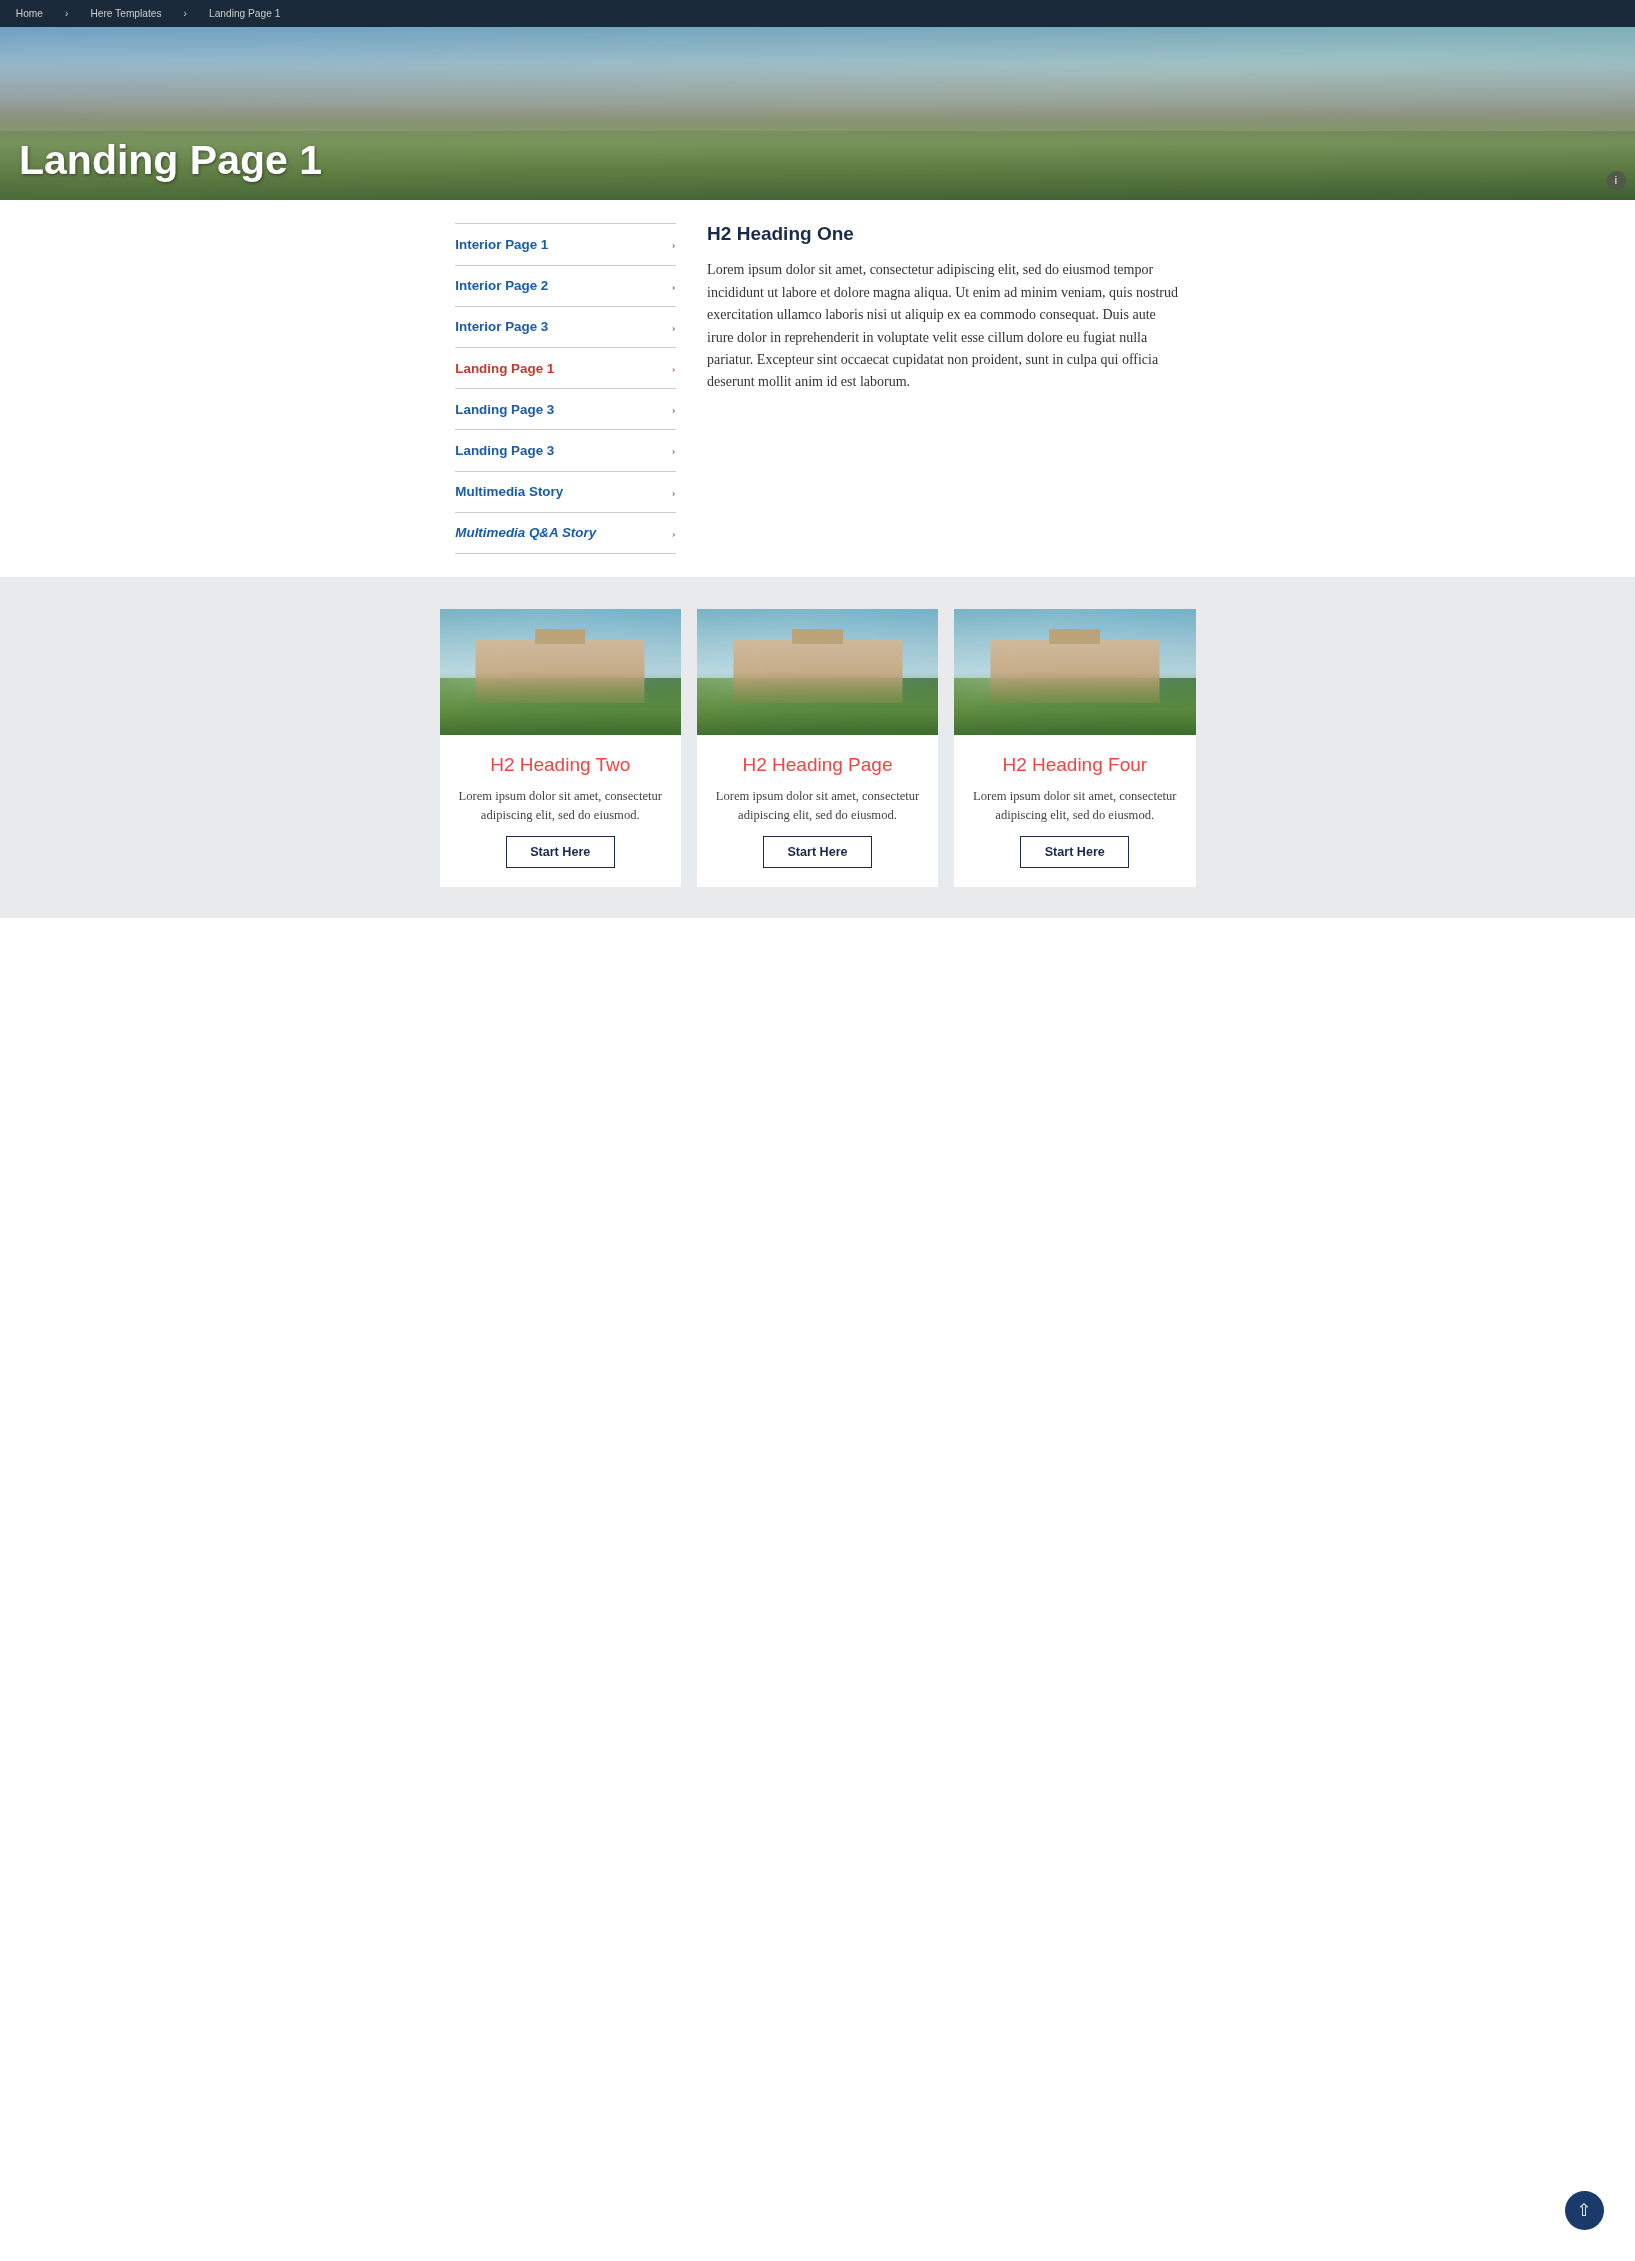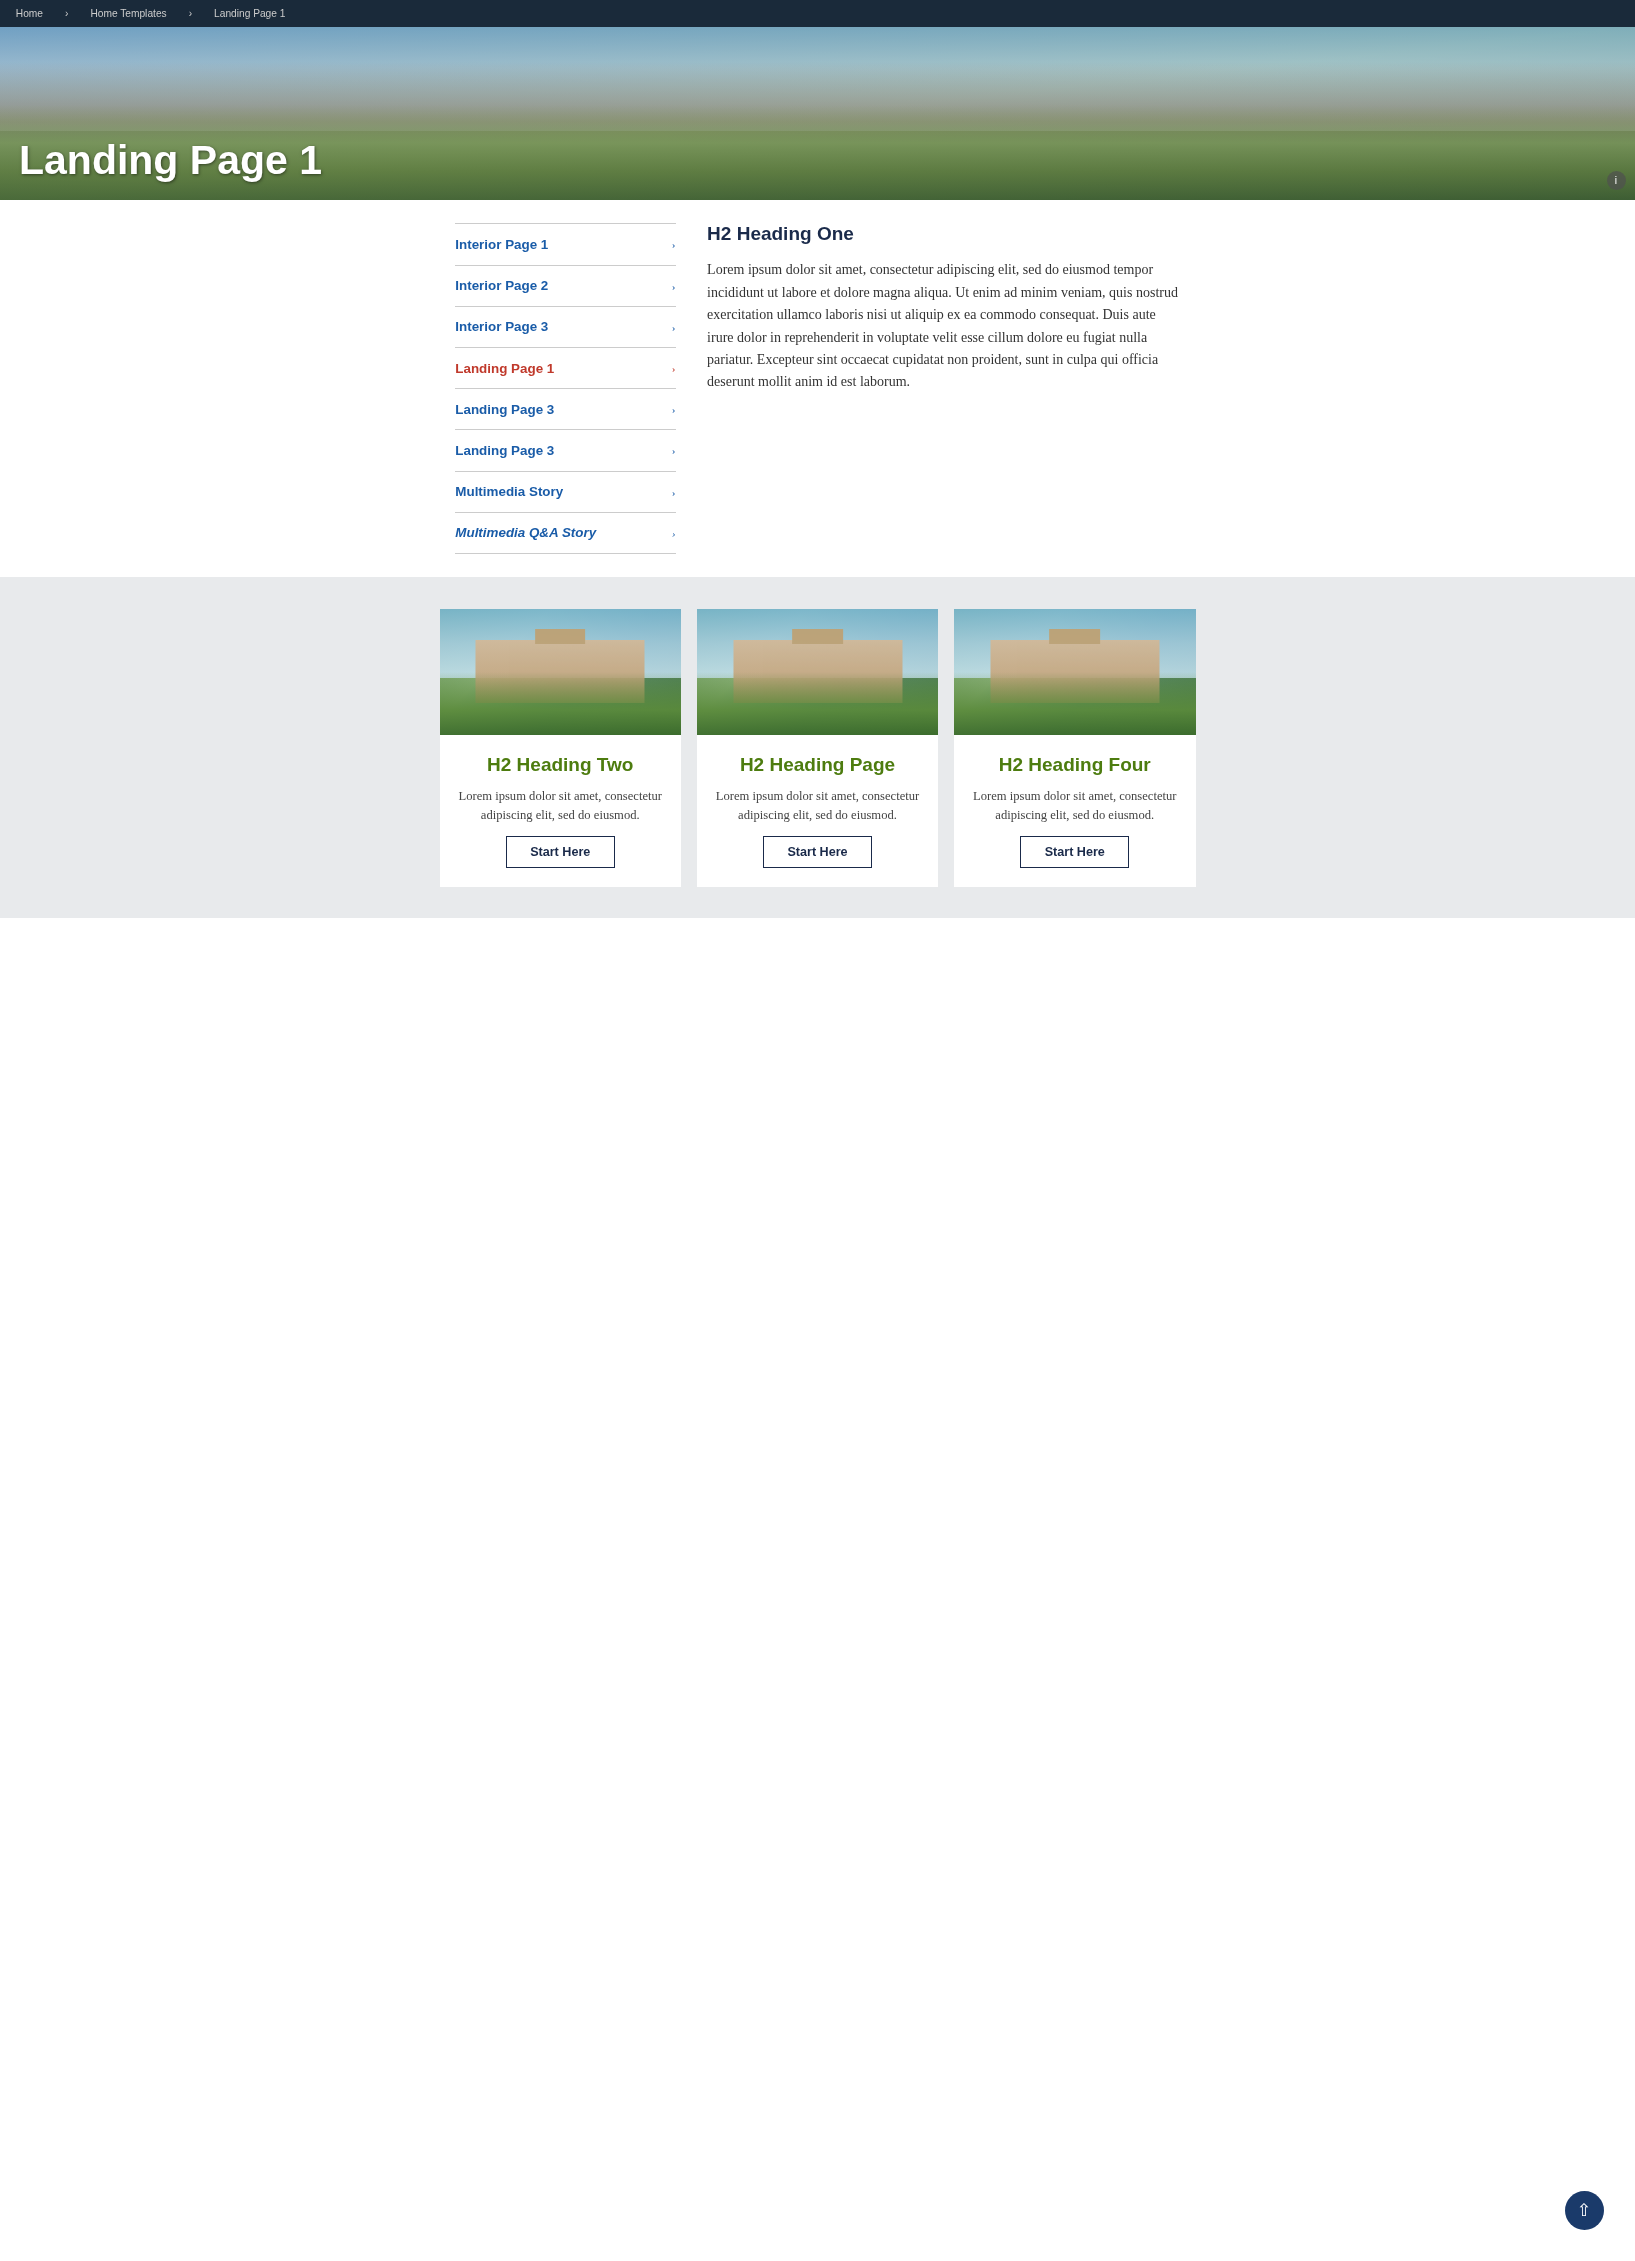--- a/index.html
+++ b/index.html
@@ -219,22 +219,22 @@
       text-align: center;
       display: flex;
       flex-direction: column;
       align-items: center;
       gap: 11px;
       flex: 1;
     }
     .card-heading {
       font-family: Arial, sans-serif;
       font-size: 19px;
-      font-weight: bold;
-      color: #4d7c0f;
+      font-weight: normal;
+      color: #ef4444;
     }
     .card-text {
       font-family: Georgia, serif;
       font-size: 12.6px;
       line-height: 1.5;
       color: #444;
     }
     .card-btn {
       border: 1.6px solid #1a2a4a;
       background: #fff;
@@ -266,21 +266,21 @@
       z-index: 100;
       border: none;
     }
   </style>
 </head>
 <body>
 
 <nav class="breadcrumb-bar">
   <a href="#">Home</a>
   <span class="breadcrumb-separator">›</span>
-  <a href="#">Home Templates</a>
+  <a href="#">Here Templates</a>
   <span class="breadcrumb-separator">›</span>
   <span class="breadcrumb-current">Landing Page 1</span>
 </nav>
 
 <div class="hero">
   <div class="hero-sky"></div>
   <div class="hero-buildings"></div>
   <div class="hero-ground"></div>
   <h1 class="hero-title">Landing Page 1</h1>
   <div class="hero-info-btn">i</div>

